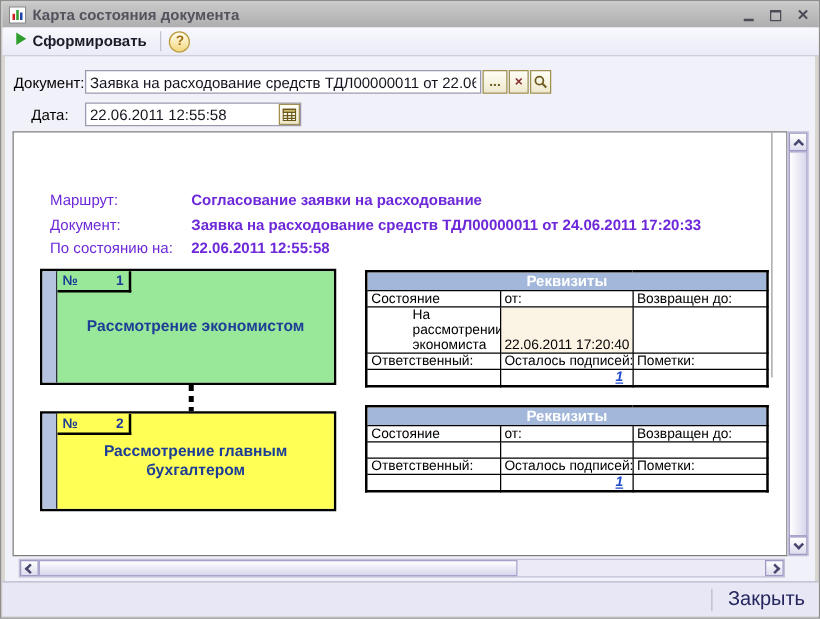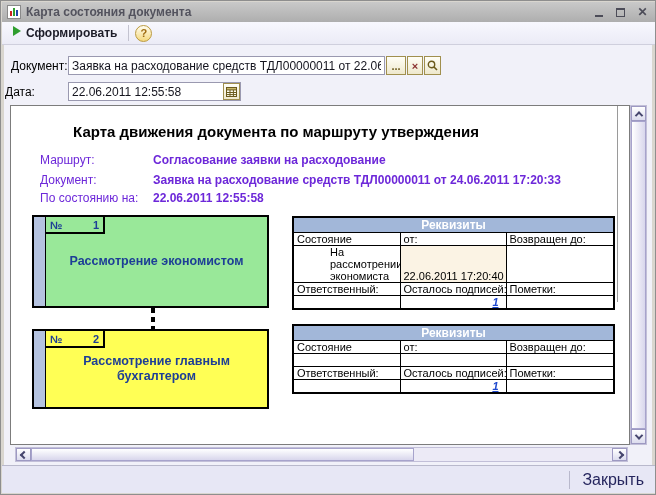--- a/index.html
+++ b/index.html
@@ -157,35 +157,34 @@
   <div class="mini-btn" style="left:406px; top:55px; width:16px; color:#8a3030;">
     <span>×</span>
   </div>
   <div class="mini-btn" style="left:423px; top:55px; width:17px;">
     <svg width="11" height="11" viewBox="0 0 11 11">
       <circle cx="4.5" cy="4.5" r="3.2" fill="none" stroke="#6b5a1c" stroke-width="1.4"></circle>
       <line x1="7" y1="7" x2="10" y2="10" stroke="#6b5a1c" stroke-width="1.6"></line>
     </svg>
   </div>
 
-  <span class="fld-label" style="left:4px; top:84px;">Дата:</span>
+  <span class="fld-label" style="left:24px; top:84px;">Дата:</span>
   <input class="fld-input" style="left: 67px; top: 81px; width: 173px;" readonly="" value="22.06.2011 12:55:58">
   <div class="cal-btn">
     <svg width="11" height="11" viewBox="0 0 11 11">
       <rect x="0.5" y="1.5" width="10" height="9" fill="#fffef0" stroke="#6b5a1c"></rect>
       <rect x="0.5" y="1.5" width="10" height="2.4" fill="#c9b96a" stroke="#6b5a1c"></rect>
       <line x1="4" y1="4" x2="4" y2="10.5" stroke="#6b5a1c"></line>
       <line x1="7.4" y1="4" x2="7.4" y2="10.5" stroke="#6b5a1c"></line>
       <line x1="0.5" y1="6.5" x2="10.5" y2="6.5" stroke="#6b5a1c"></line>
       <line x1="0.5" y1="8.6" x2="10.5" y2="8.6" stroke="#6b5a1c"></line>
     </svg>
   </div>
 
   <div class="report">
-    <div class="rp-title">Карта движения документа по маршруту утверждения</div>
 
     <span class="meta-label" style="top:47px;">Маршрут:</span>
     <span class="meta-value" style="top:47px;">Согласование заявки на расходование</span>
     <span class="meta-label" style="top:67px;">Документ:</span>
     <span class="meta-value" style="top:67px;">Заявка на расходование средств ТДЛ00000011 от 24.06.2011 17:20:33</span>
     <span class="meta-label" style="top:85px;text-align:center;">По состоянию на:</span>
     <span class="meta-value" style="top:85px;">22.06.2011 12:55:58</span>
 
     <div class="page-line"></div>
 

